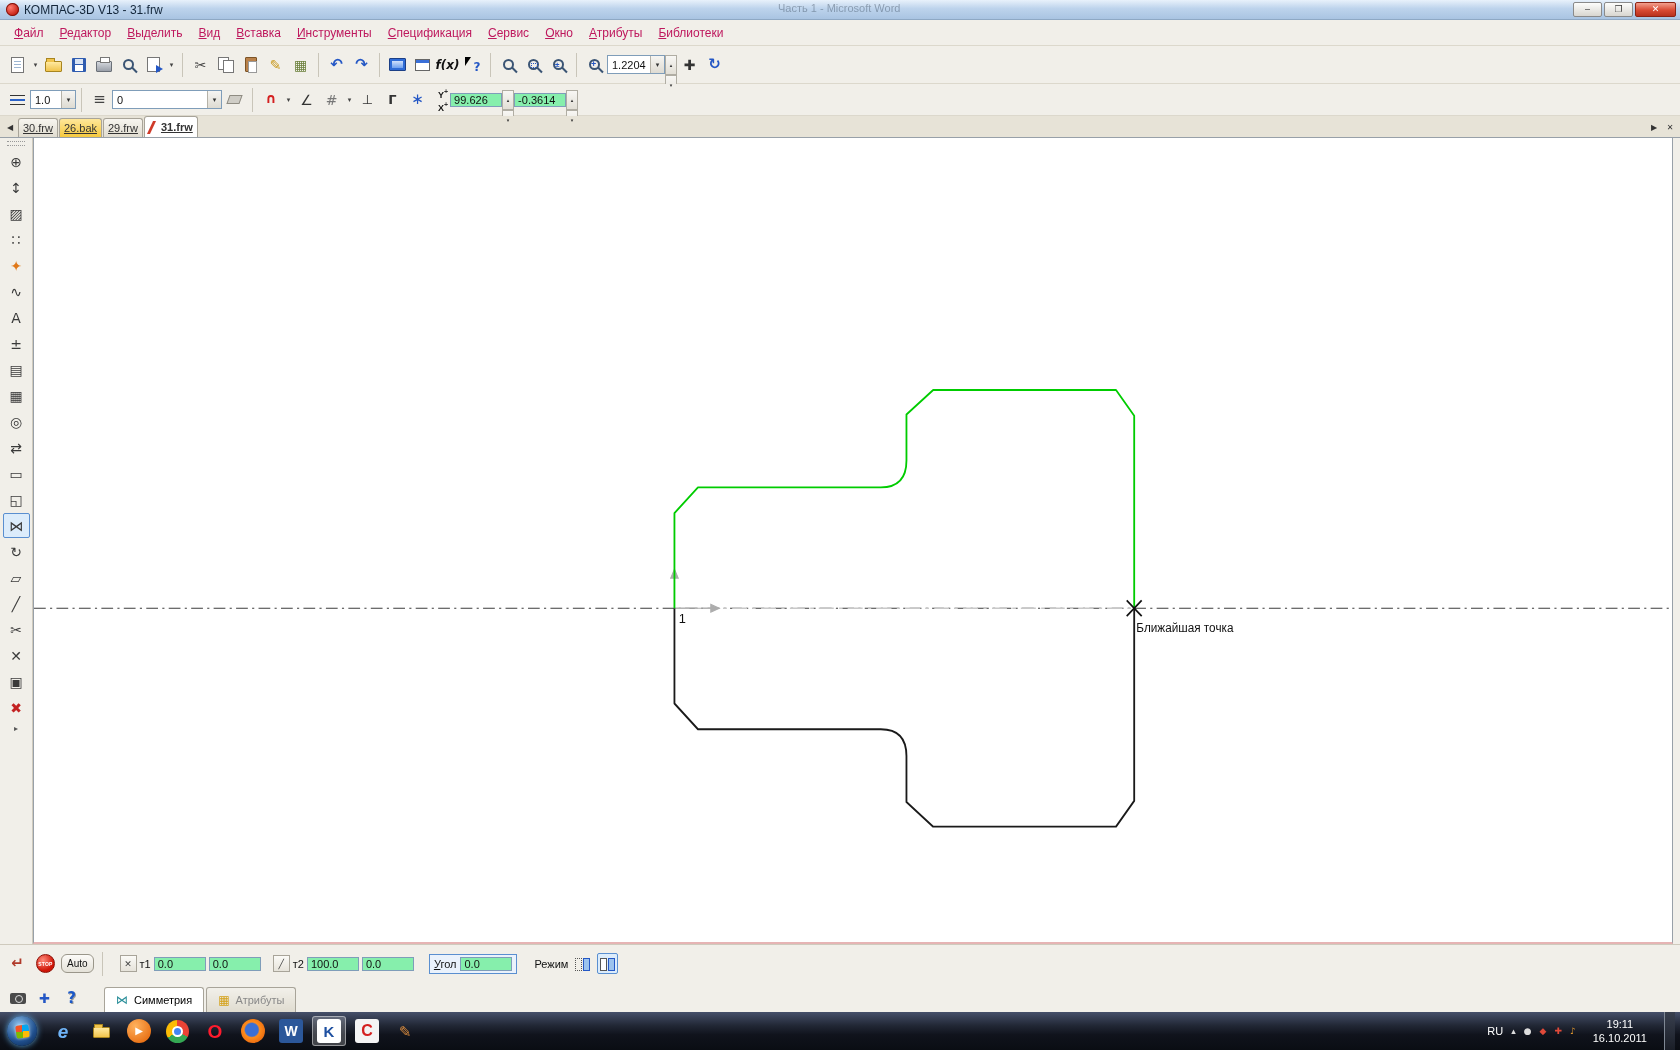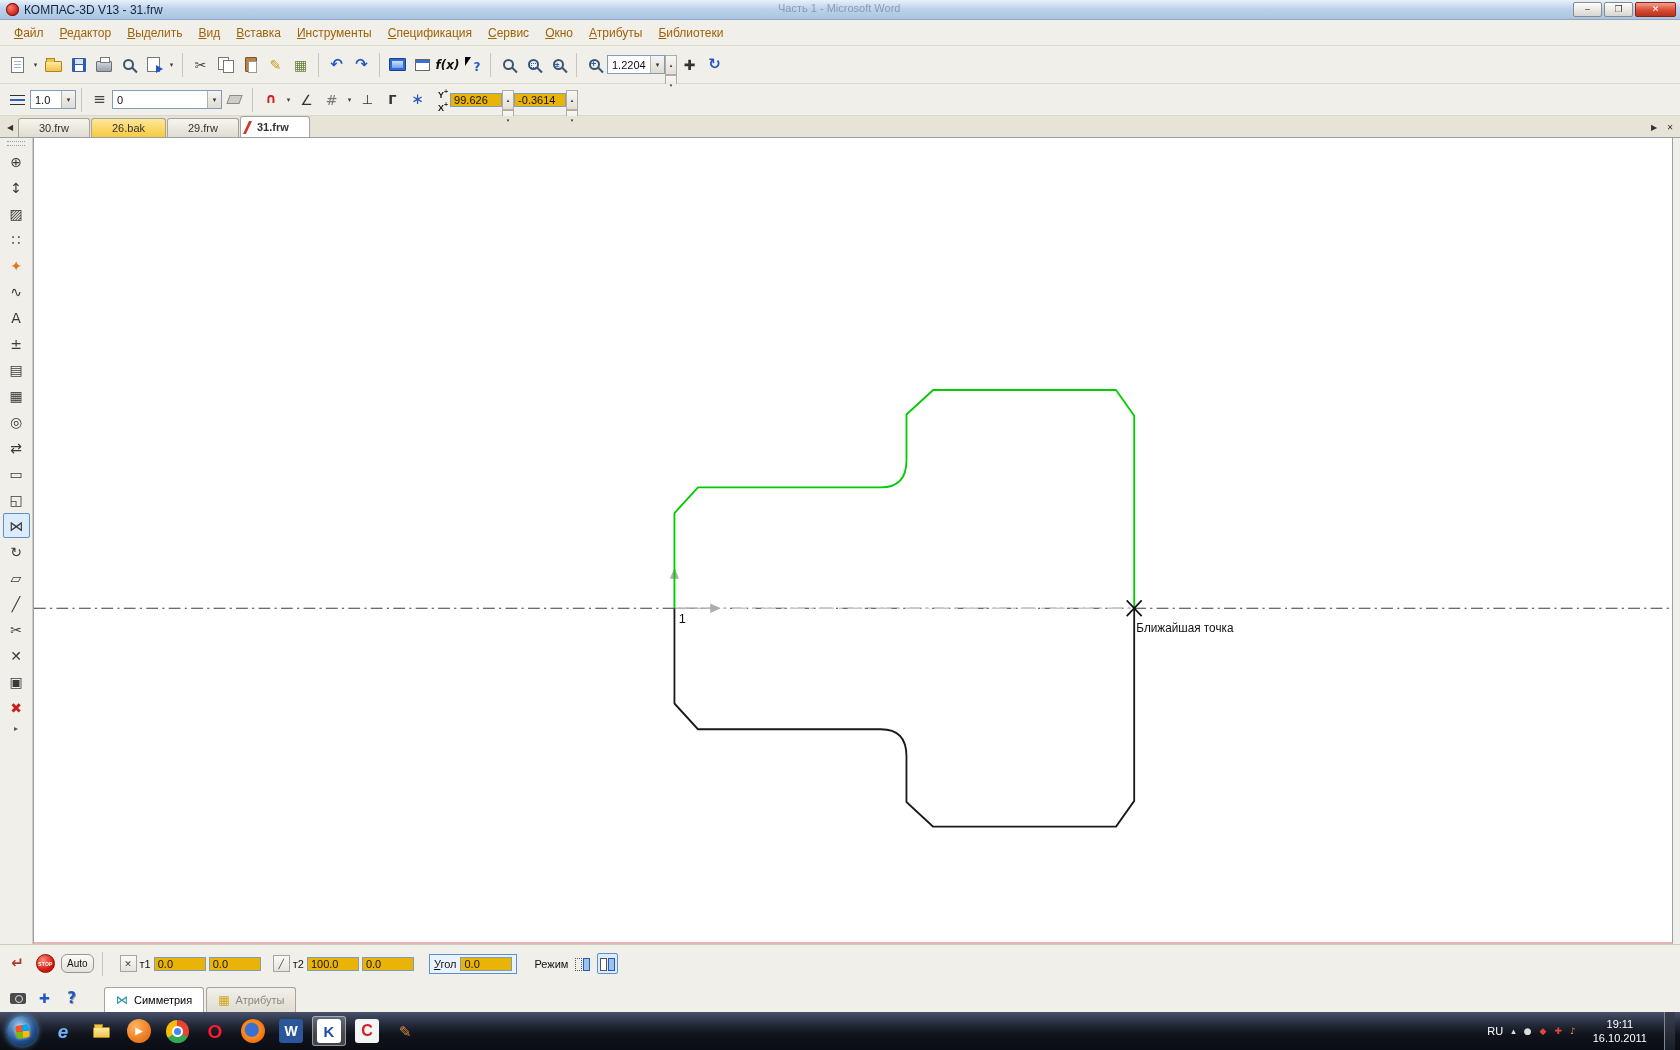--- a/index.html
+++ b/index.html
@@ -10,21 +10,21 @@
   .titlebar{flex:0 0 20px;height:20px;background:linear-gradient(#e8f1fb,#bdd3ec 45%,#a9c4e2);display:flex;align-items:center;padding:0 4px;position:relative;border-bottom:1px solid #8ea8c4;font-size:12px;}
   .appicon{width:13px;height:13px;border-radius:50%;background:radial-gradient(circle at 35% 35%,#ff7a6e,#c41e12 70%);margin:0 5px 0 2px;box-shadow:inset 0 0 0 1px #7d130b;flex:0 0 auto;}
   .apptitle{color:#13263a;white-space:nowrap;}
   .bgtitle{position:absolute;left:778px;top:2px;color:#2c3c4e;opacity:.38;font-size:11px;white-space:nowrap;}
   .winbtns{margin-left:auto;display:flex;gap:2px;}
   .wbtn{width:29px;height:15px;border:1px solid #8a8a8a;background:linear-gradient(#fdfdfb,#d8d6d0);font-size:9px;line-height:12px;text-align:center;color:#333;border-radius:2px;}
   .wbtn.close{width:41px;background:linear-gradient(#f2a08e,#d94b34 55%,#b8321e);color:#fff;border-color:#8c2314;font-weight:bold;}
 
   
   .menubar{flex:0 0 26px;display:flex;align-items:center;padding:0 6px;background:#f1efe9;border-bottom:1px solid #dcd8cc;}
-  .mitem{display:inline-block;padding:4px 8px;font-size:12px;color:#a16207;}
+  .mitem{display:inline-block;padding:4px 8px;font-size:12px;color:#be185d;}
   .mitem::first-letter{text-decoration:underline;}
 
   
   .toolbar{display:flex;align-items:center;background:#f1efe9;border-bottom:1px solid #dcd8cc;padding:0 5px;}
   .tb1{flex:0 0 38px;height:38px;}
   .tb2{flex:0 0 32px;height:32px;}
   .tbtn{width:25px;height:25px;display:flex;align-items:center;justify-content:center;border:1px solid transparent;border-radius:2px;position:relative;flex:0 0 auto;}
   .tsep{width:1px;height:24px;background:#c9c5b9;margin:0 5px;flex:0 0 auto;}
   .dd{width:11px;height:24px;display:flex;align-items:center;justify-content:center;color:#444;flex:0 0 auto;}
   .dd::after{content:"▾";font-size:7px;}
@@ -85,28 +85,28 @@
 
   .combo{height:19px;background:#fff;border:1px solid #7f9db9;display:flex;align-items:center;font-size:11px;flex:0 0 auto;}
   .combo .cval{padding:0 4px;flex:1;color:#111;}
   .combo .cdd{width:14px;height:100%;background:linear-gradient(#f6f5f2,#dedbd2);border-left:1px solid #b5b2a8;display:flex;align-items:center;justify-content:center;}
   .combo .cdd::after{content:"▾";font-size:7px;color:#333;}
   .w46{width:46px;} .w58{width:58px;} .w110{width:110px;}
   .spin{display:flex;flex-direction:column;width:12px;height:19px;flex:0 0 auto;}
   .spin b{flex:1;border:1px solid #b0ada3;background:linear-gradient(#f8f7f4,#e2dfd6);text-align:center;}
   .spin b:first-child::before{content:"▴";font-size:5px;color:#333;position:relative;top:-3px;}
   .spin b:last-child::before{content:"▾";font-size:5px;color:#333;position:relative;top:-3px;}
-  .fld{height:14px;border:1px solid #7f9db9;background:#eab308;font-size:11px;padding:3px 3px;width:52px;color:#111;}
+  .fld{height:14px;border:1px solid #7f9db9;background:#86efac;font-size:11px;padding:3px 3px;width:52px;color:#111;}
   .coordlbl{display:flex;flex-direction:column;font-size:9px;line-height:9px;color:#111;font-weight:bold;margin:0 2px 0 8px;}
   .coordlbl span::after{content:"+";font-size:7px;vertical-align:super;color:#333;}
 
   
   .doctabs{flex:0 0 22px;display:flex;align-items:flex-end;background:#e7e3d7;border-bottom:1px solid #98a0a8;padding:0 2px;}
   .navbtn{width:16px;height:16px;display:flex;align-items:center;justify-content:center;font-size:8px;color:#333;margin-bottom:2px;}
-  .dtab{height:19px;padding:0 20px;font-size:11px;display:flex;align-items:center;background:linear-gradient(#f7f5ef,#e0dcd0);border:1px solid #a8a499;border-bottom:none;border-radius:3px 3px 0 0;margin-right:1px;color:#333;white-space:nowrap;}
+  .dtab{height:19px;padding:0 4px;font-size:11px;display:flex;align-items:center;background:linear-gradient(#f7f5ef,#e0dcd0);border:1px solid #a8a499;border-bottom:none;border-radius:3px 3px 0 0;margin-right:1px;color:#333;white-space:nowrap;text-decoration:underline;}
   .dtab.bak{background:linear-gradient(#ffe79a,#f6c93e);}
   .dtab.active{background:#fff;font-weight:bold;height:21px;position:relative;padding-left:16px;}
   .dtab.active::before{content:"";position:absolute;left:5px;bottom:3px;width:3px;height:13px;background:#cf3a28;transform:skewX(-25deg);}
   .dtspacer{flex:1;}
 
   
   .main{flex:1;display:flex;min-height:0;background:#f1efe9;}
   .palette{flex:0 0 33px;border-right:1px solid #cfcabd;display:flex;flex-direction:column;align-items:center;padding-top:3px;gap:1px;background:#f1efe9;}
   .grip{width:18px;height:5px;border-top:1px dotted #999;border-bottom:1px dotted #999;margin-bottom:2px;}
   .pal{width:27px;height:25px;display:flex;align-items:center;justify-content:center;border:1px solid transparent;border-radius:2px;}

